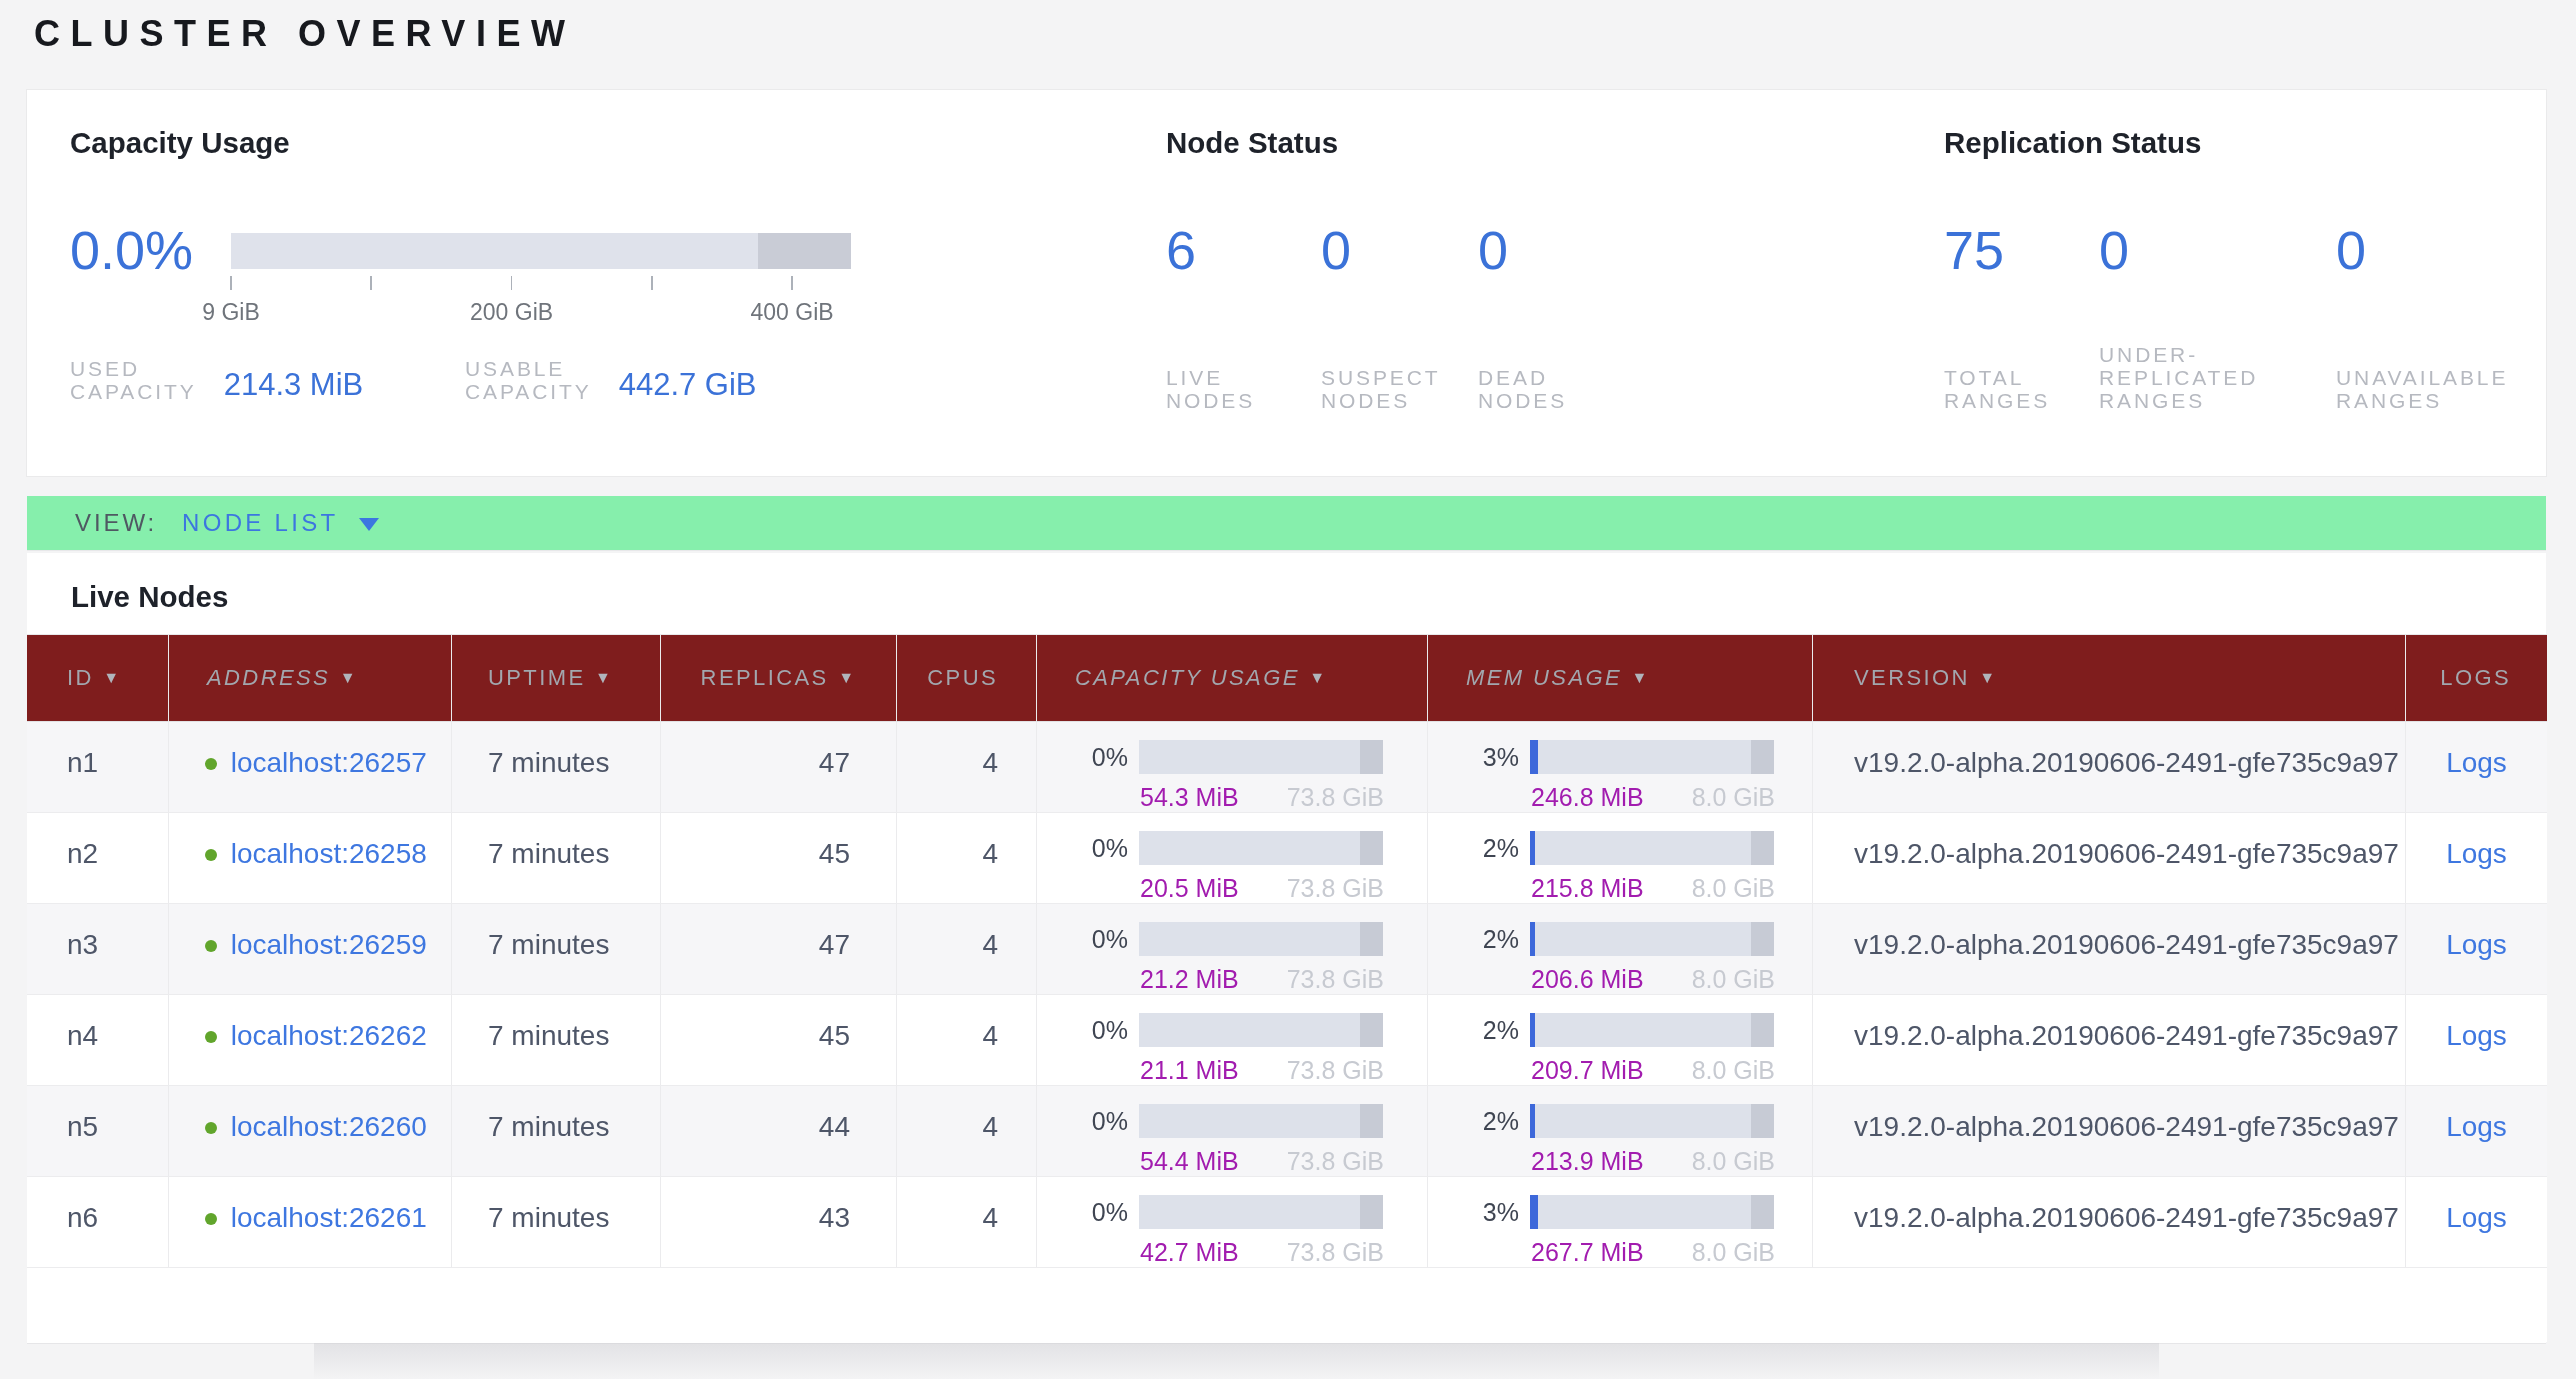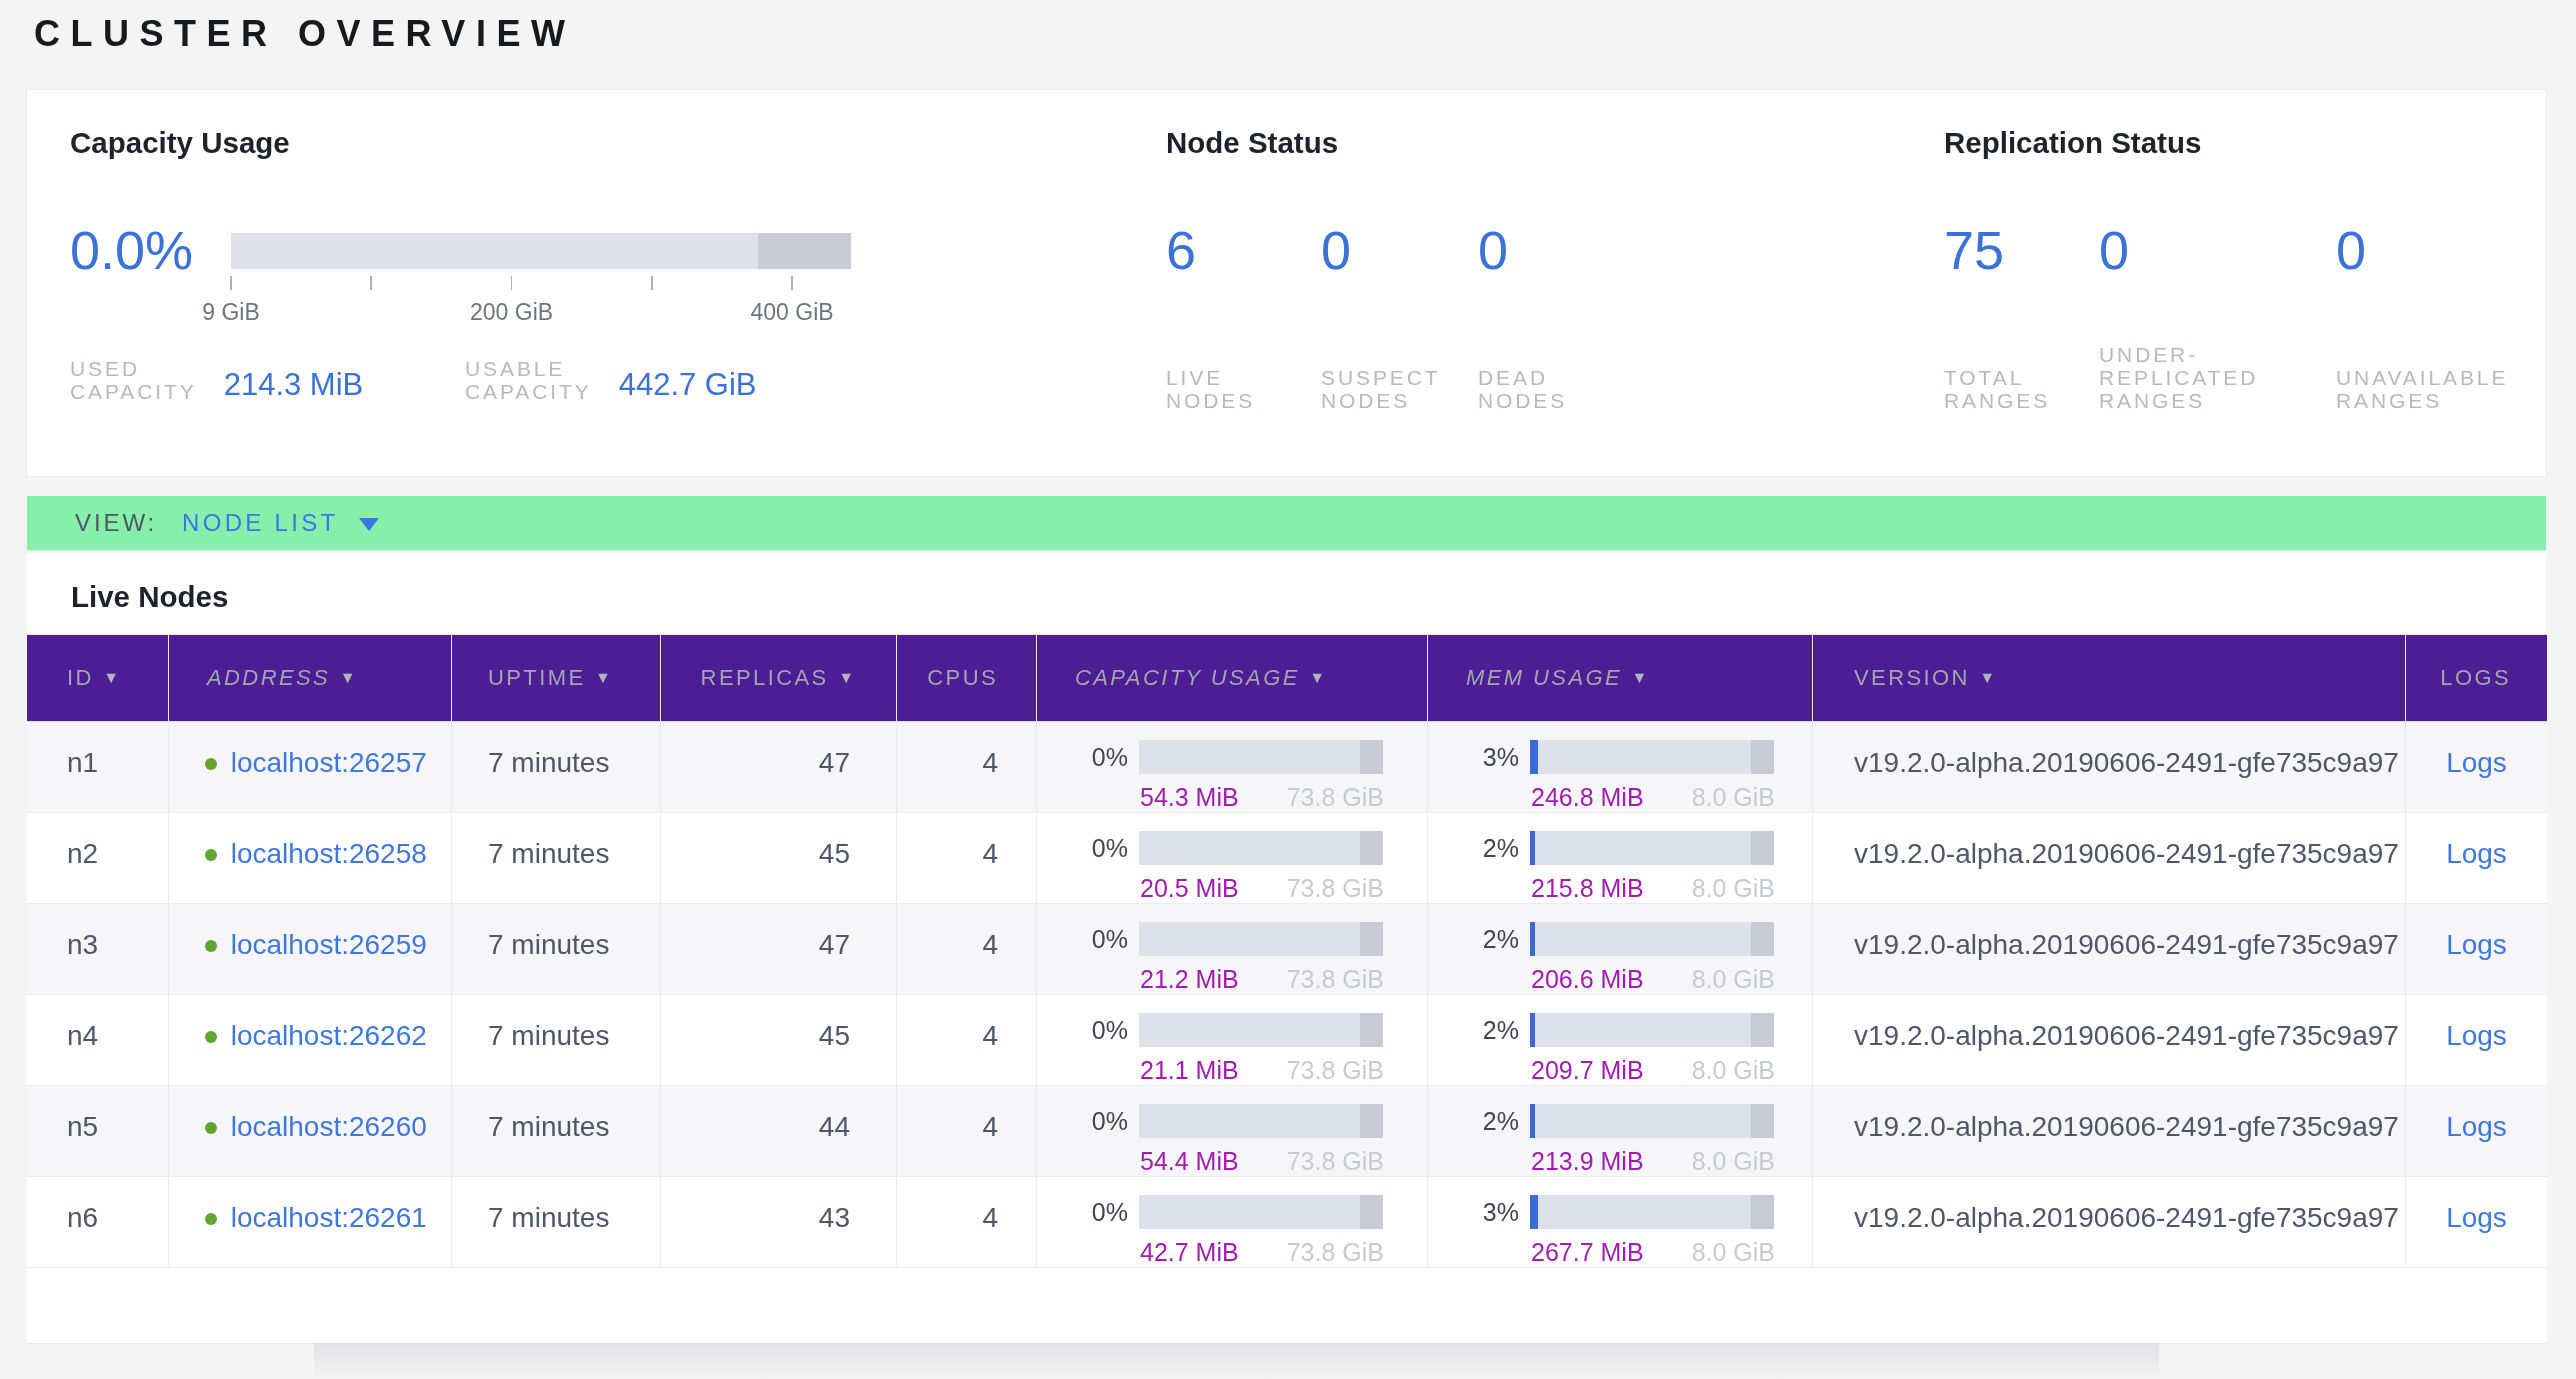--- a/index.html
+++ b/index.html
@@ -72,21 +72,21 @@
   }
   .table-title{position:absolute;left:44px;top:27px;font-size:29.5px;font-weight:700;color:#1e222a;}
   .grid{
     position:absolute;left:0;top:81px;width:2519px;
     display:grid;
     grid-template-columns:142px 283px 209px 236px 140px 391px 385px 593px 141px;
   }
   .hcell{
     height:88px;box-sizing:border-box;display:flex;align-items:center;
     border-top:1.9px solid #e8e8ea;border-bottom:1.9px solid #e2e2e4;border-right:1.9px solid #ebebed;
-    font-size:22px;letter-spacing:2.4px;color:#a2a7ae;white-space:nowrap;background:#4c1d95;
+    font-size:22px;letter-spacing:2.4px;color:#a2a7ae;white-space:nowrap;background:#7f1d1d;
   }
   .hcell.last{border-right:none;}
   .h-sort{font-size:16px;margin-left:9.5px;color:#b0b4bb;}
   .cell{
     height:91px;box-sizing:border-box;
     border-right:1.9px solid #ebebed;border-bottom:1.9px solid #ececee;
     font-size:28px;color:#4e5668;white-space:nowrap;overflow:hidden;
   }
   .cell.last{border-right:none;}
   .row-odd{background:#f6f6f8;}

